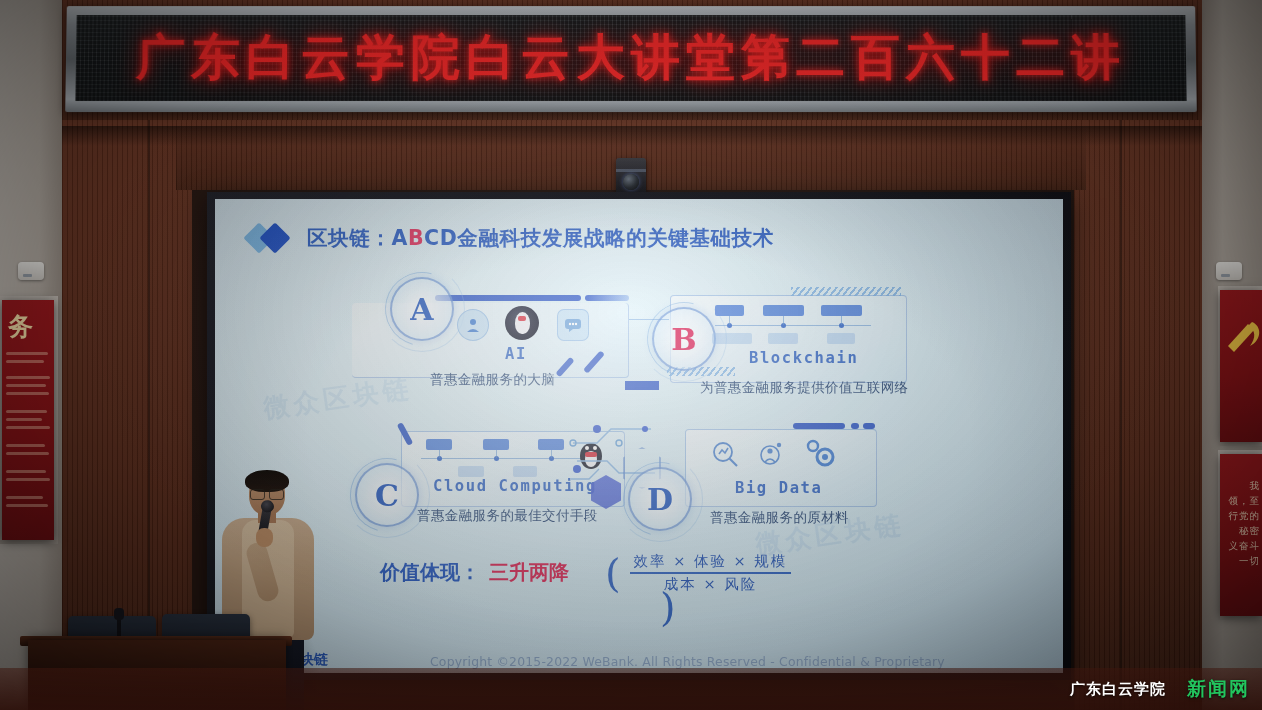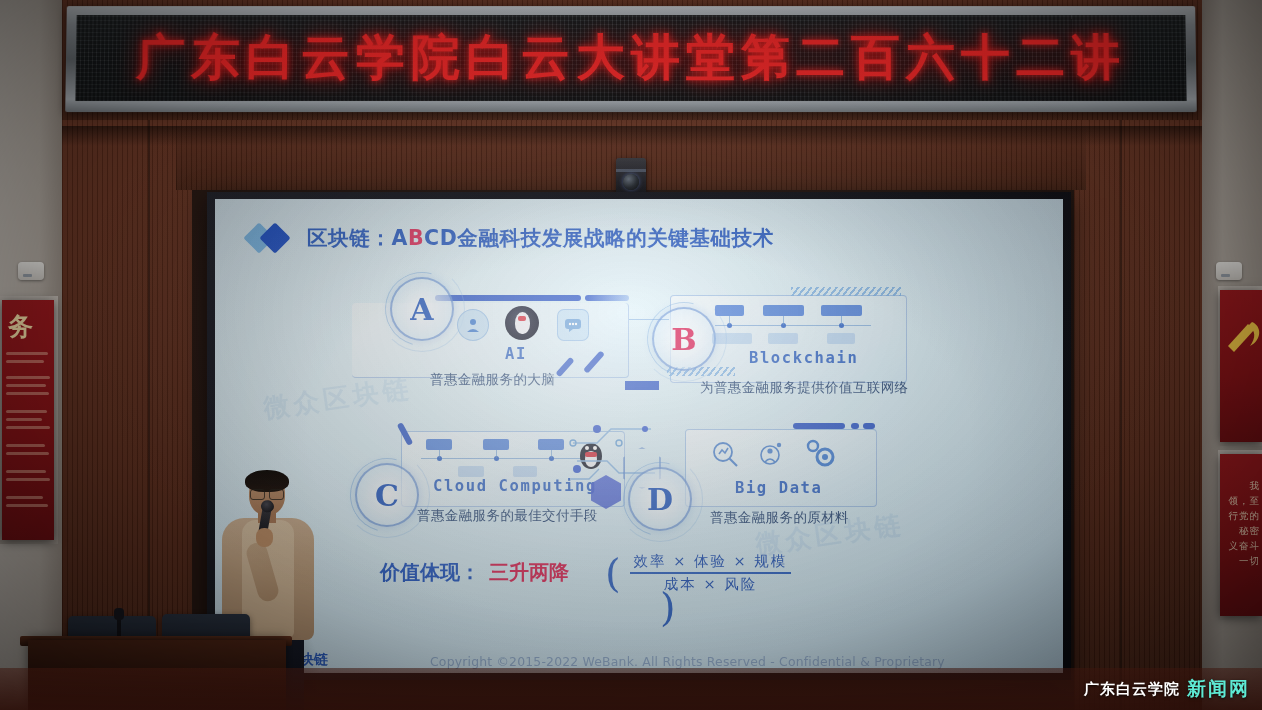--- a/index.html
+++ b/index.html
@@ -192,25 +192,25 @@
   .chair{position:absolute;background:linear-gradient(180deg,#2a3240 0%,#1a2029 100%);border-radius:5px;
     box-shadow:0 2px 6px rgba(0,0,0,.45);}
   .mic-stand{position:absolute;left:117px;top:616px;width:4px;height:36px;background:#141419;}
   .mic-stand:before{content:"";position:absolute;left:-3px;top:-8px;width:10px;height:12px;border-radius:4px;background:#18181e;}
 
   
   .room-dark{position:absolute;inset:0;pointer-events:none;
     background:radial-gradient(ellipse at 50% 44%,rgba(255,255,255,.05) 0%,rgba(0,0,0,.28) 62%,rgba(0,0,0,.62) 100%);}
   .bottom-bar{position:absolute;left:0;bottom:0;width:1262px;height:42px;
     background:linear-gradient(180deg,rgba(60,22,14,.55),rgba(45,16,10,.92));}
-  .news-wmk{position:absolute;right:12px;bottom:8px;display:flex;align-items:center;gap:7px;}
+  .news-wmk{position:absolute;right:12px;bottom:8px;display:flex;align-items:center;gap:21px;}
   .news-wmk .t1{font-family:"DejaVu Sans","Liberation Sans",sans-serif;font-size:15px;font-weight:700;
     color:#fff;letter-spacing:1px;text-shadow:0 1px 3px rgba(0,0,0,.8);}
   .news-wmk .t2{font-family:"DejaVu Serif","Liberation Serif",serif;font-size:19px;font-weight:700;
-    color:#5eead4;letter-spacing:2px;text-shadow:0 1px 3px rgba(0,0,0,.8);}
+    color:#22c55e;letter-spacing:2px;text-shadow:0 1px 3px rgba(0,0,0,.8);}
 </style>
 </head>
 <body>
 
 <div id="stage">
 
   <div class="wall-left"></div>
   <div class="wall-right"></div>
   <div class="wood wood-top"></div>
   <div class="wood wood-left-col"></div>

